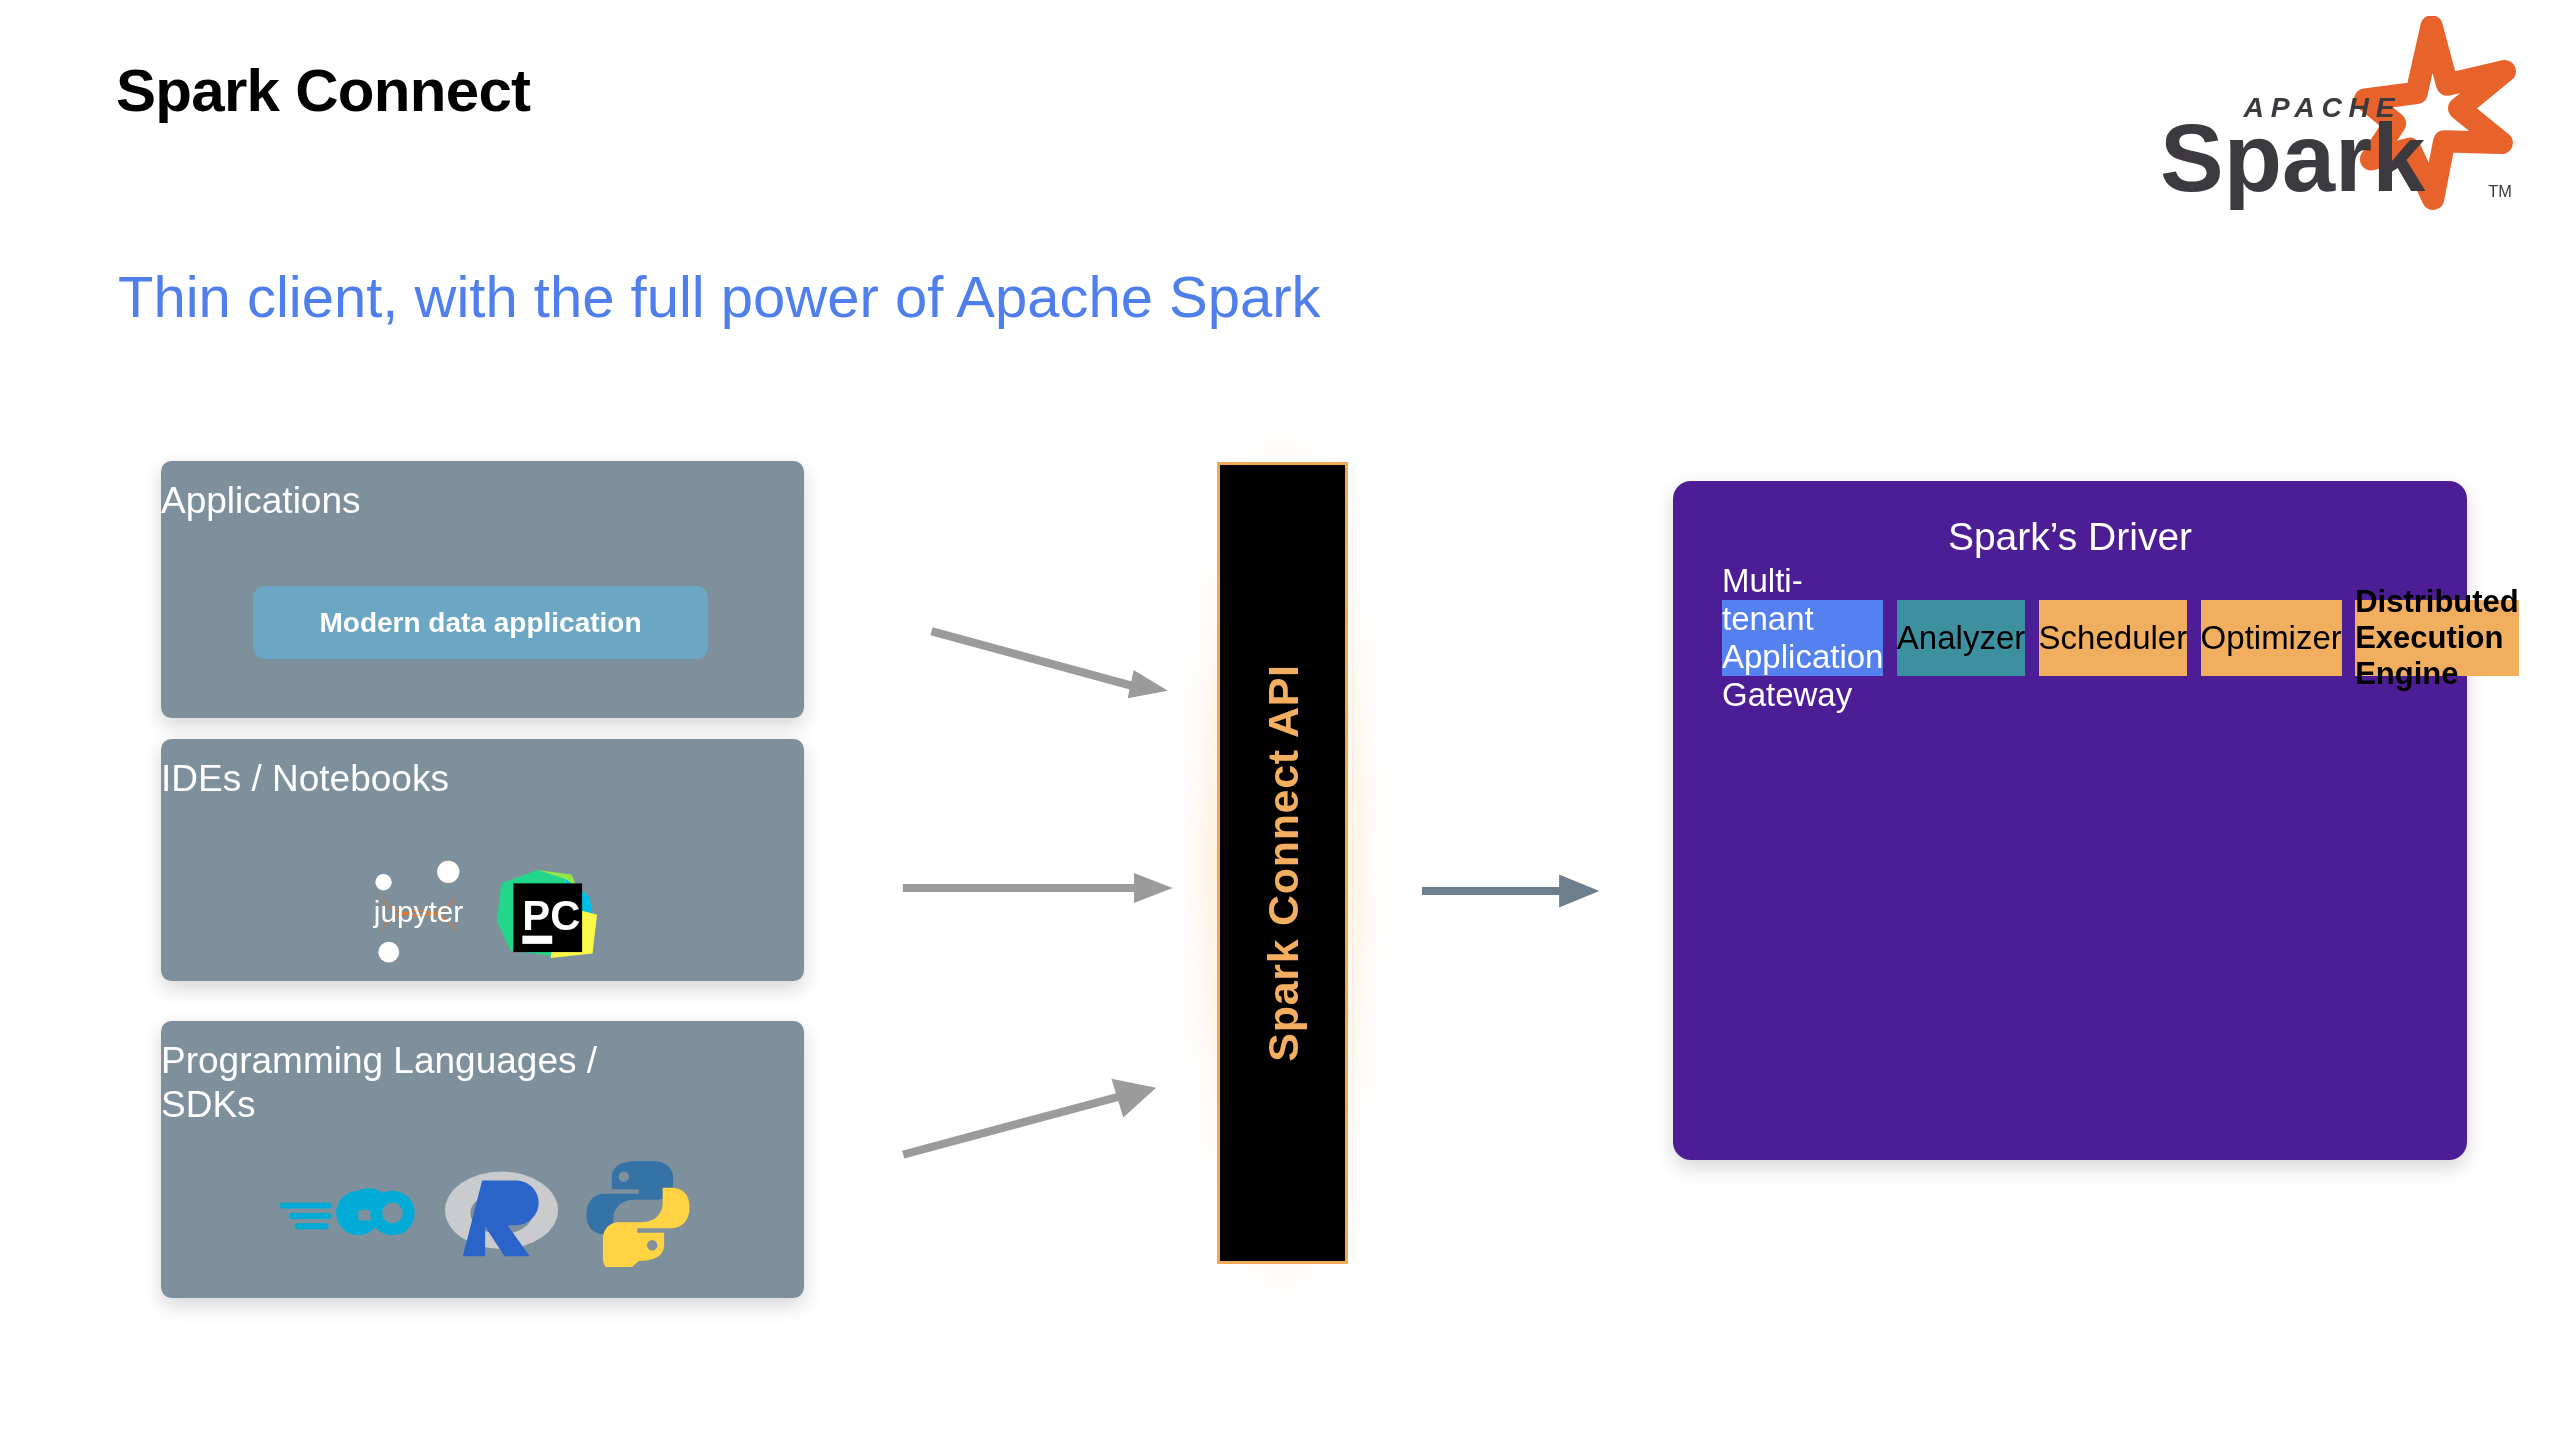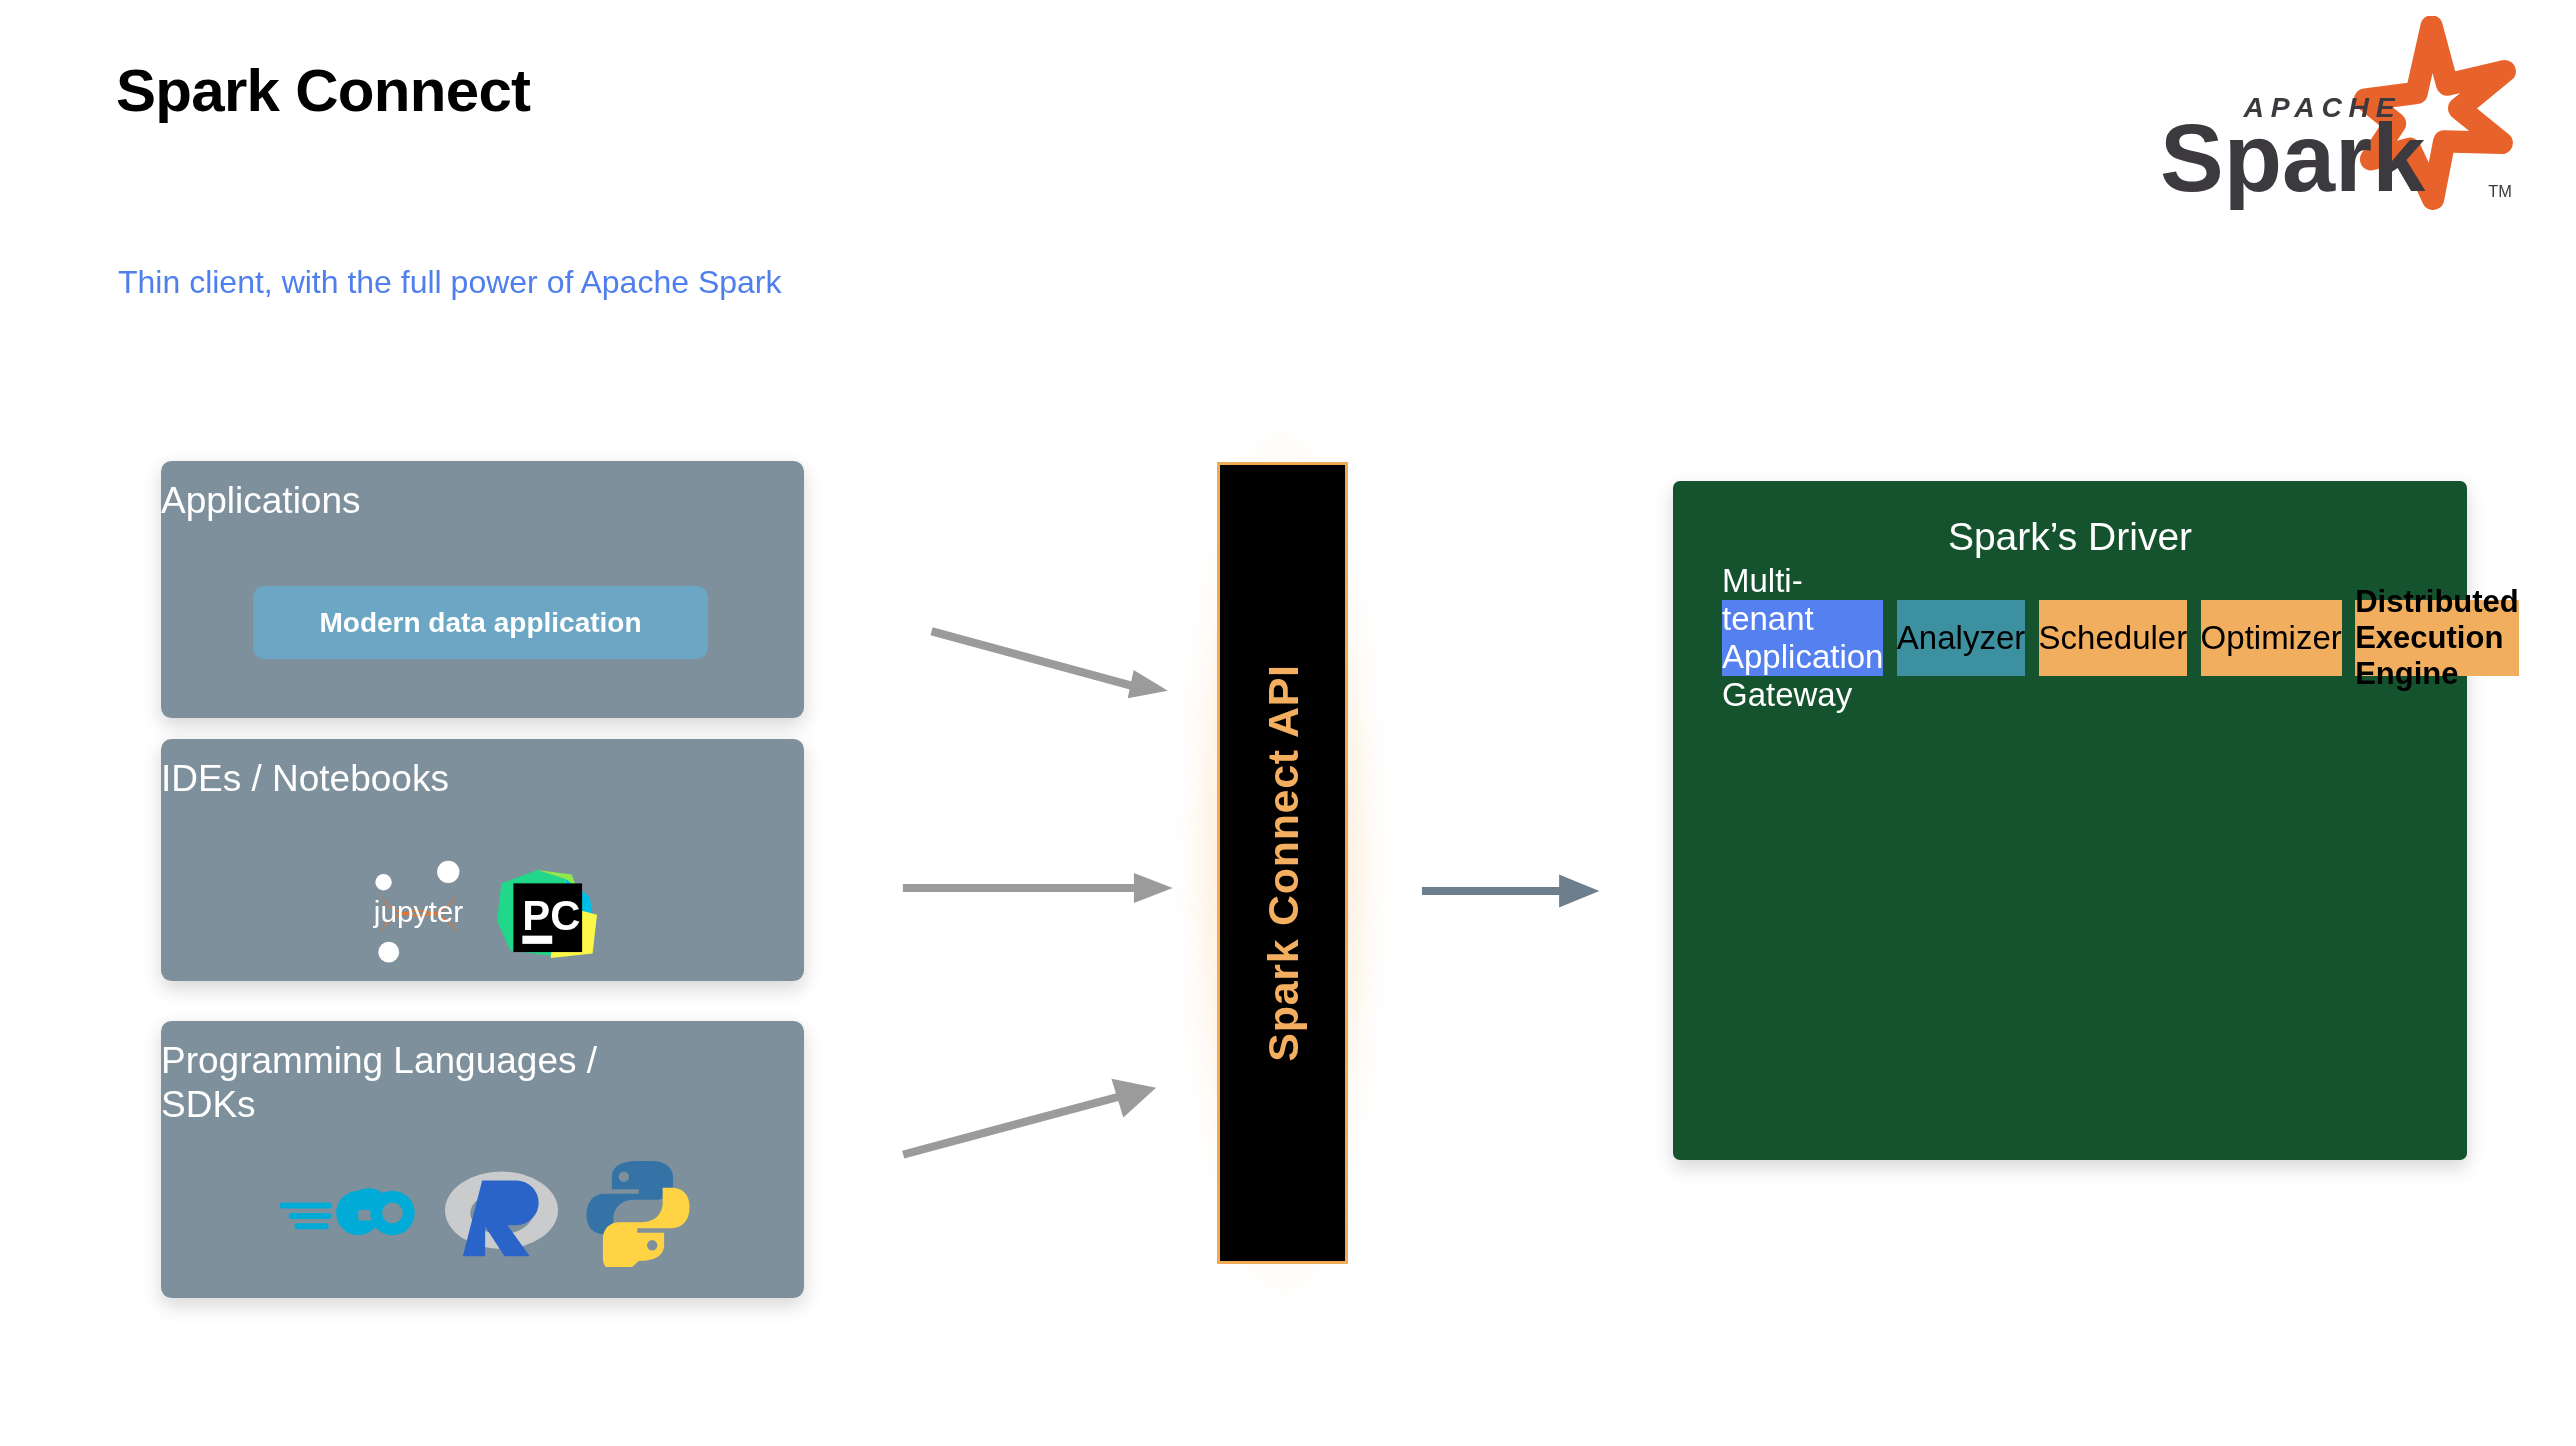--- a/index.html
+++ b/index.html
@@ -25,21 +25,21 @@
     font-weight: 700;
     color: #000000;
     letter-spacing: -0.7px;
     line-height: 1.1;
     white-space: nowrap;
   }
   #slide-subtitle {
     position: absolute;
     left: 118px;
     top: 265px;
-    font-size: 32px;
+    font-size: 58px;
     font-weight: 400;
     color: #4f7fec;
     line-height: 1.1;
     white-space: nowrap;
   }
 
   
   #spark-logo {
     position: absolute;
     right: 34px;
@@ -129,22 +129,22 @@
     letter-spacing: 0.7px;
   }
 
   
   #driver-card {
     position: absolute;
     left: 1673px;
     top: 481px;
     width: 794px;
     height: 679px;
-    background: #14532d;
-    border-radius: 7px;
+    background: #4c1d95;
+    border-radius: 18px;
     box-shadow: 0 7.5px 19.4px rgba(0,0,0,0.16);
     box-sizing: border-box;
   }
   #driver-title {
     color: #ffffff;
     font-size: 39px;
     text-align: center;
     padding-top: 34px;
   }
   .driver-stack {

